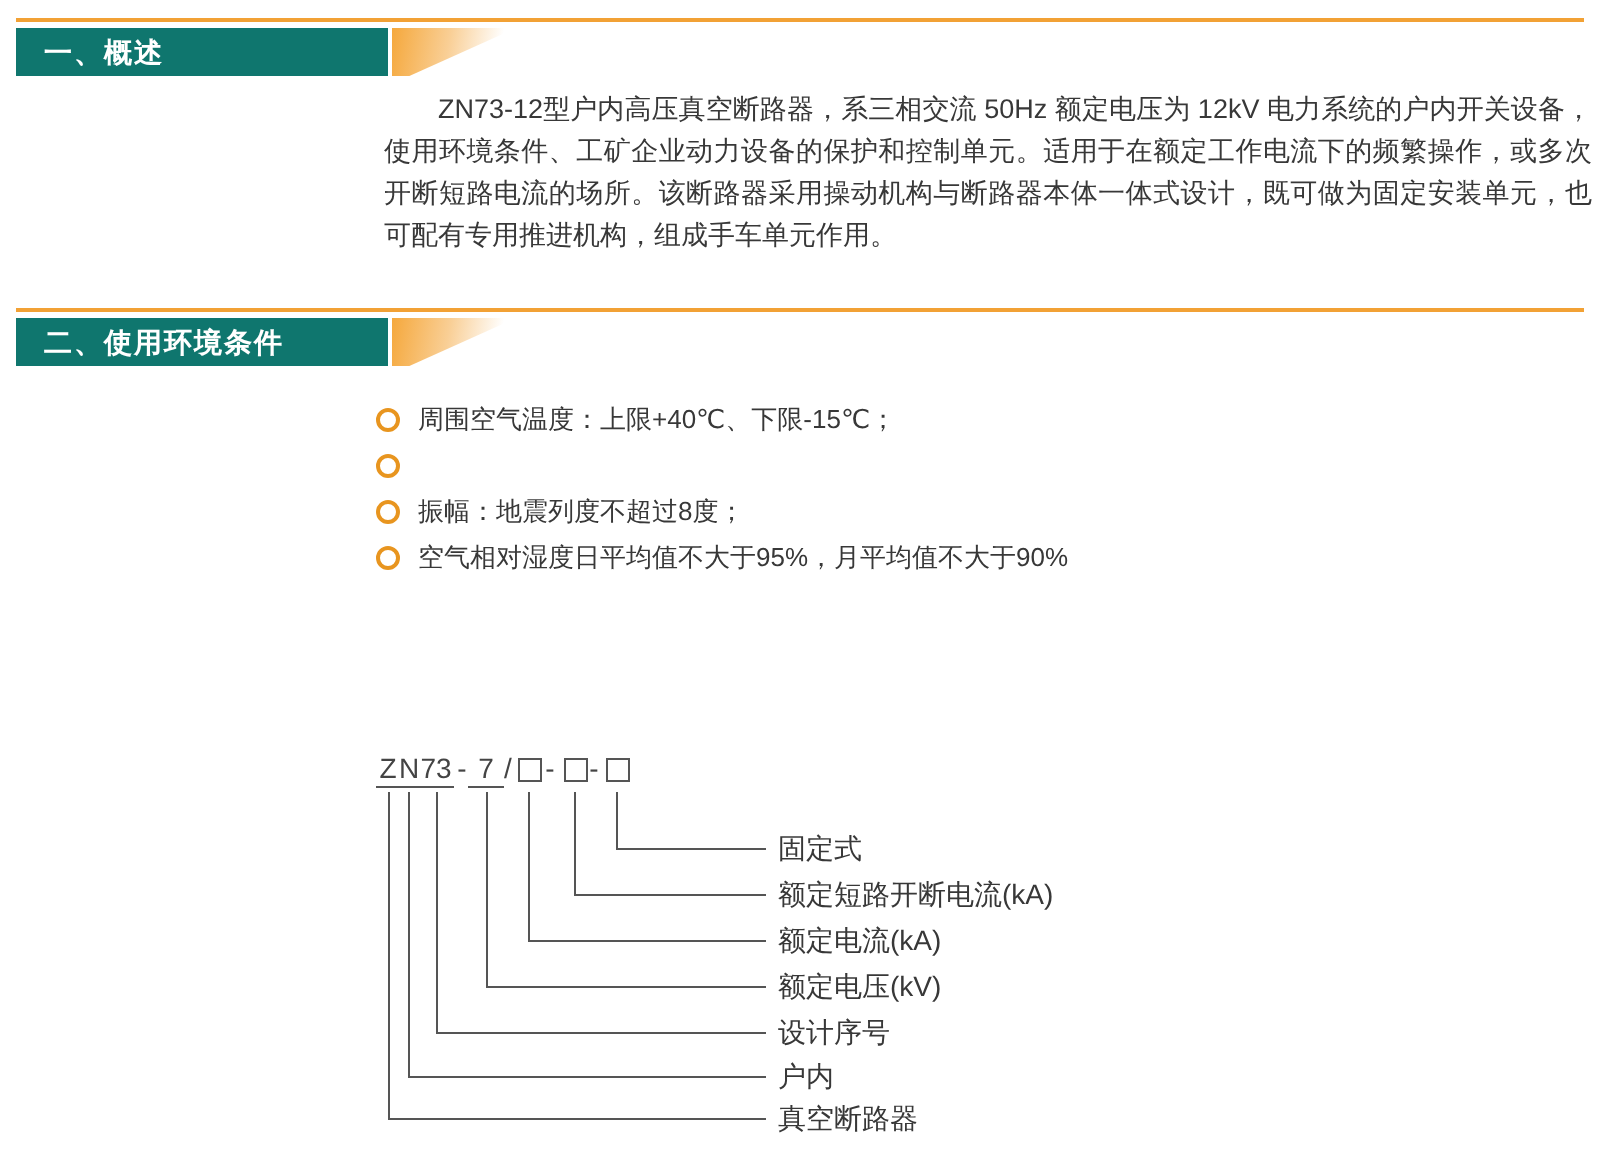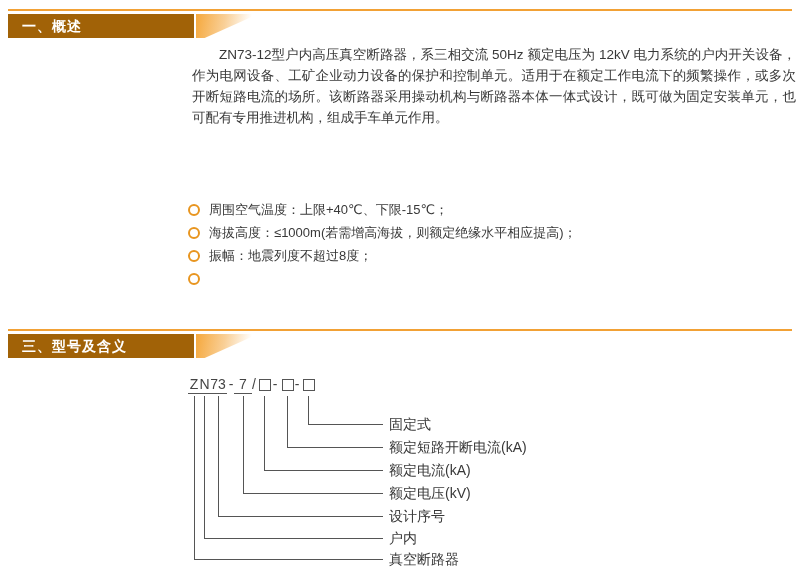--- a/index.html
+++ b/index.html
@@ -14,21 +14,21 @@
   .page{position:absolute;inset:0;}
 
   
   .sec-head{position:absolute;left:0;width:800px;height:30px;}
   .sec-head .rule{
     position:absolute;top:0;left:8px;width:784px;height:2px;
     background:#f2a135;
   }
   .sec-head .block{
     position:absolute;top:5px;left:8px;width:186px;height:24px;
-    background:#a16207;
+    background:#0f766e;
     color:#ffffff;font-size:14px;font-weight:bold;
     line-height:24px;padding-left:14px;box-sizing:border-box;
     letter-spacing:1px;
   }
   .sec-head .swoosh{
     position:absolute;top:5px;left:196px;width:62px;height:24px;
     background:linear-gradient(100deg,#f5a83c 0%,#f9cf96 45%,rgba(255,255,255,0) 85%);
     clip-path:polygon(0 0,100% 0,14% 100%,0 100%);
   }
 
@@ -75,48 +75,48 @@
 <div class="page">
 
   <header class="sec-head" style="top:9px">
     <div class="rule"></div>
     <div class="block">
       <span>一、概述</span>
     </div>
     <div class="swoosh"></div>
   </header>
 
-  <p class="overview-para">ZN73-12型户内高压真空断路器，系三相交流 50Hz 额定电压为 12kV 电力系统的户内开关设备，作为电网设备、工矿企业动力设备的保护和控制单元。适用于在额定工作电流下的频繁操作，或多次开断短路电流的场所。该断路器采用操动机构与断路器本体一体式设计，既可做为固定安装单元，也可配有专用推进机构，组成手车单元作用。</p>
+  <p class="overview-para">ZN73-12型户内高压真空断路器，系三相交流 50Hz 额定电压为 12kV 电力系统的户内开关设备，使用环境条件、工矿企业动力设备的保护和控制单元。适用于在额定工作电流下的频繁操作，或多次开断短路电流的场所。该断路器采用操动机构与断路器本体一体式设计，既可做为固定安装单元，也可配有专用推进机构，组成手车单元作用。</p>
 
+  <header class="sec-head" style="top:154px">
+    <div class="rule"></div>
+    <div class="block">
+      <span>二、使用环境条件</span>
+    </div>
+    <div class="swoosh"></div>
+  </header>
 
   <ul class="env-list">
     <li class="env-item">
       <span class="ring"></span>
       <span class="env-text">周围空气温度：上限+40℃、下限-15℃；</span>
     </li>
     <li class="env-item">
       <span class="ring"></span>
-      <span class="env-text">海拔高度：≤1000m(若需增高海拔，则额定绝缘水平相应提高)；</span>
     </li>
     <li class="env-item">
       <span class="ring"></span>
       <span class="env-text">振幅：地震列度不超过8度；</span>
     </li>
     <li class="env-item">
       <span class="ring"></span>
+      <span class="env-text">空气相对湿度日平均值不大于95%，月平均值不大于90%</span>
     </li>
   </ul>
 
-  <header class="sec-head" style="top:329px">
-    <div class="rule"></div>
-    <div class="block">
-      <span>三、型号及含义</span>
-    </div>
-    <div class="swoosh"></div>
-  </header>
 
   <div class="diagram">
 
     <span class="code u" style="left:188px;width:12px">Z</span>
     <span class="code u" style="left:198px;width:13px">N</span>
     <span class="code u" style="left:209px;width:18px">73</span>
     <span class="code" style="left:227px;width:8px">-</span>
     <span class="code u" style="left:234px;width:18px">7</span>
     <span class="code" style="left:250px;width:8px">/</span>
     <span class="pbox" style="left:259px"></span>

